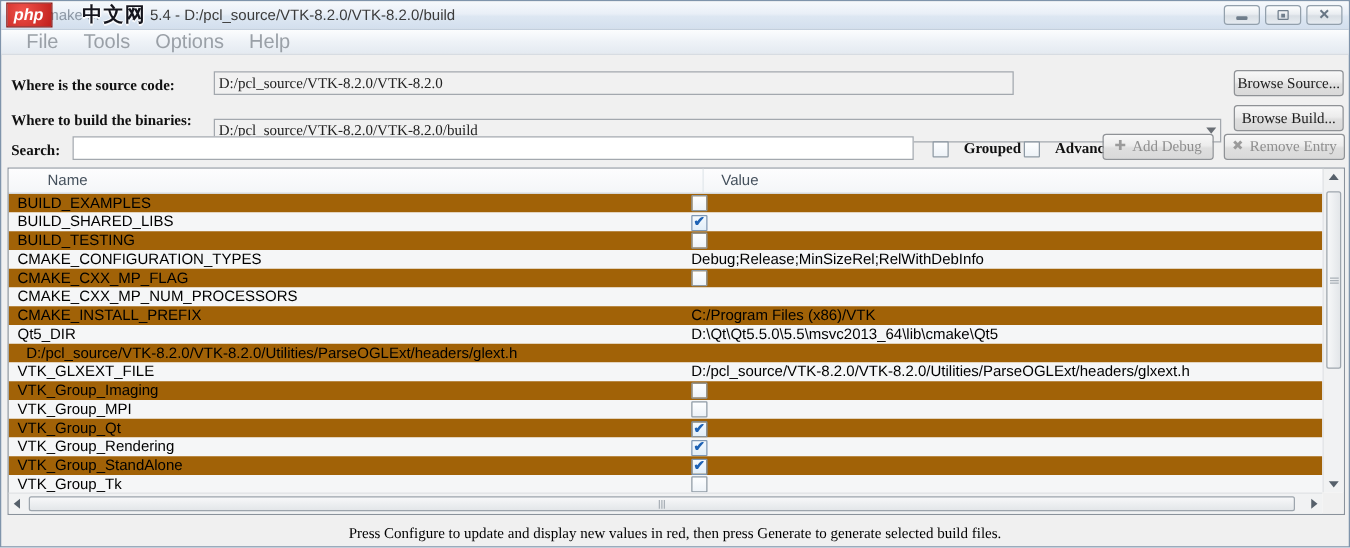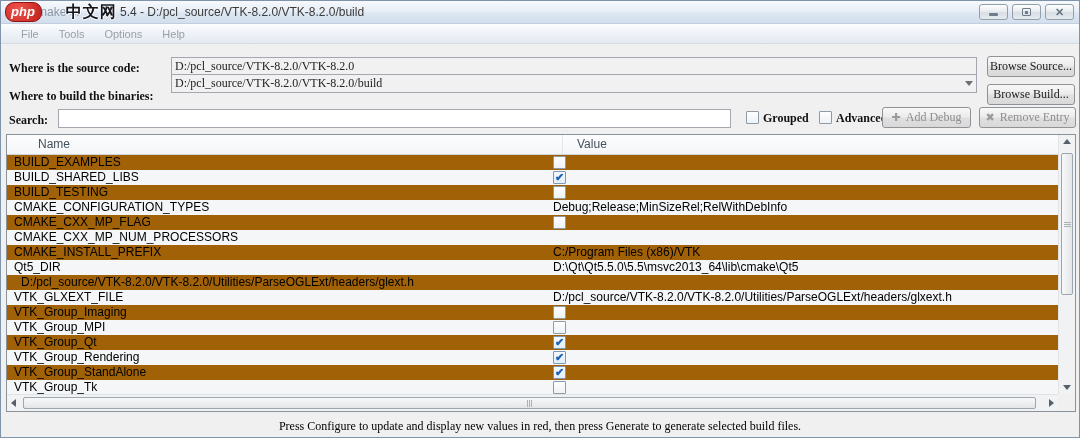--- a/index.html
+++ b/index.html
@@ -7,54 +7,54 @@
     border:1px solid #7f94ab;background:#f0f0f0;overflow:hidden;
     font-family:"Liberation Sans",sans-serif;}
   
   .titlebar{position:absolute;left:0;top:0;width:100%;height:22px;
     background:linear-gradient(#f6f9fc,#e9eff7 45%,#dde7f2 55%,#d3dfee);
     border-bottom:1px solid #c3cfdd;}
   .title-obscured{position:absolute;left:30px;top:4px;font-size:12px;color:#8c97a4;}
   .watermark{position:absolute;left:4px;top:0px;height:22px;display:flex;align-items:center;}
   .php-pill{display:inline-block;background:radial-gradient(circle at 35% 30%,#f0524a,#c01f1c);
     color:#fff;font-style:italic;font-weight:bold;font-size:13px;line-height:17px;
-    padding:0 6px 1px 5px;border-radius:9px;border:1px solid #8e1410;}
+    padding:0 6px 1px 5px;border-radius:0;border:1px solid #8e1410;}
   .cn-text{font-weight:bold;font-size:16px;color:#15151d;letter-spacing:1px;margin-left:-2px;
     text-shadow:-1px 0 #fafbfd,1px 0 #fafbfd,0 -1px #fafbfd,0 1px #fafbfd;padding-left:26px;}
   .title-text{position:absolute;left:119px;top:4px;font-size:12px;color:#3b3b3b;white-space:nowrap;}
   .win-controls{position:absolute;right:5px;top:3px;display:flex;gap:4px;}
   .win-btn{width:29px;height:16px;box-sizing:border-box;border:1px solid #93a0ac;border-radius:3px;
     background:linear-gradient(#fdfefe,#e9edf1 45%,#d8dee4 55%,#e6ebf0);
     display:flex;align-items:center;justify-content:center;color:#5d6b7a;}
   .glyph-min{width:9px;height:3px;background:#6f7d8b;border-radius:1px;margin-top:5px;}
   .glyph-max{width:9px;height:8px;box-sizing:border-box;border:1px solid #6f7d8b;border-radius:1px;
     display:flex;align-items:center;justify-content:center;}
   .glyph-max i{display:block;width:3px;height:3px;background:#6f7d8b;}
   .glyph-close{font-size:11px;font-weight:bold;color:#687684;line-height:11px;}
   
   .menubar{position:absolute;left:0;top:23px;width:100%;height:20px;
     background:linear-gradient(#fcfdfe,#eef2f7 50%,#e4eaf1);
     border-bottom:1px solid #d7dce2;display:flex;align-items:center;padding-left:10px;box-sizing:border-box;}
-  .menu-item{font-size:11px;color:#9aa0a7;padding:2px 10px;}
+  .menu-item{font-size:16px;color:#9aa0a7;padding:2px 10px;}
   
   .lbl{position:absolute;font-family:"Liberation Serif",serif;font-weight:bold;
     font-size:12px;color:#111;white-space:nowrap;}
   .field{position:absolute;box-sizing:border-box;height:19px;border:1px solid #a3a8ae;
     background:#f1f1f1;font-family:"Liberation Serif",serif;font-size:12px;color:#222;
     line-height:17px;padding:0 3px;white-space:nowrap;overflow:hidden;}
   .field.white{background:#fff;}
   .combo-arrow{position:absolute;right:3px;top:6px;width:0;height:0;
     border-left:4px solid transparent;border-right:4px solid transparent;border-top:5px solid #6a6f75;}
   .btn{position:absolute;box-sizing:border-box;height:21px;border:1px solid #8f9296;border-radius:3px;
     background:linear-gradient(#f8f8f8,#ececec 45%,#dfdfdf 55%,#d9d9d9);
     font-family:"Liberation Serif",serif;font-size:12px;color:#1c1c1c;
     display:flex;align-items:center;justify-content:center;white-space:nowrap;}
   .btn.disabled{color:#8e8e8e;}
   .btn .ico{margin-right:5px;font-size:11px;color:#9b9b9b;line-height:11px;}
-  .chkrow{position:absolute;display:flex;align-items:flex-start;gap:4px;
+  .chkrow{position:absolute;display:flex;align-items:flex-end;gap:12px;
     font-family:"Liberation Serif",serif;font-weight:bold;font-size:12px;color:#111;}
   .chk{display:inline-block;width:13px;height:13px;box-sizing:border-box;border:1px solid #8e9aa5;
     background:linear-gradient(#fdfeff,#eef3f8);border-radius:1px;
     text-align:center;font-size:11px;line-height:11px;color:#1e62b5;font-weight:bold;}
   .chk.checked{border-color:#7e97b4;background:linear-gradient(#f4f9fe,#e2eef9);}
   
   .table{position:absolute;left:5px;top:133px;width:1070px;height:278px;box-sizing:border-box;
     border:1px solid #8a929b;background:#fff;}
   .thead{position:absolute;left:0;top:0;right:17px;height:20px;box-sizing:border-box;
     background:linear-gradient(#fdfdfe,#f4f6f8);border-bottom:1px solid #cfd6de;display:flex;}
@@ -118,25 +118,25 @@
   </div>
 
   <div class="menubar">
     <span class="menu-item">File</span>
     <span class="menu-item">Tools</span>
     <span class="menu-item">Options</span>
     <span class="menu-item">Help</span>
   </div>
 
   <div class="lbl" style="left:8px;top:60px;">Where is the source code:</div>
-  <div class="field" style="left:170px;top:56px;width:806px;">D:/pcl_source/VTK-8.2.0/VTK-8.2.0</div>
+  <div class="field" style="left:170px;top:56px;width:640px;">D:/pcl_source/VTK-8.2.0/VTK-8.2.0</div>
   <div class="btn" style="left:986px;top:55px;width:88px;">Browse Source...</div>
 
   <div class="lbl" style="left:8px;top:88px;">Where to build the binaries:</div>
-  <div class="field" style="left:170px;top:73px;width:806px;">
+  <div class="field" style="left:170px;top:94px;width:806px;">
     <span>D:/pcl_source/VTK-8.2.0/VTK-8.2.0/build</span>
     <span class="combo-arrow"></span>
   </div>
   <div class="btn" style="left:986px;top:83px;width:88px;">Browse Build...</div>
 
   <div class="lbl" style="left:8px;top:112px;">Search:</div>
   <div class="field white" style="left:57px;top:108px;width:673px;"></div>
   <div class="chkrow" style="left:745px;top:110px;">
     <span class="chk"></span>
     <span>Grouped</span>

